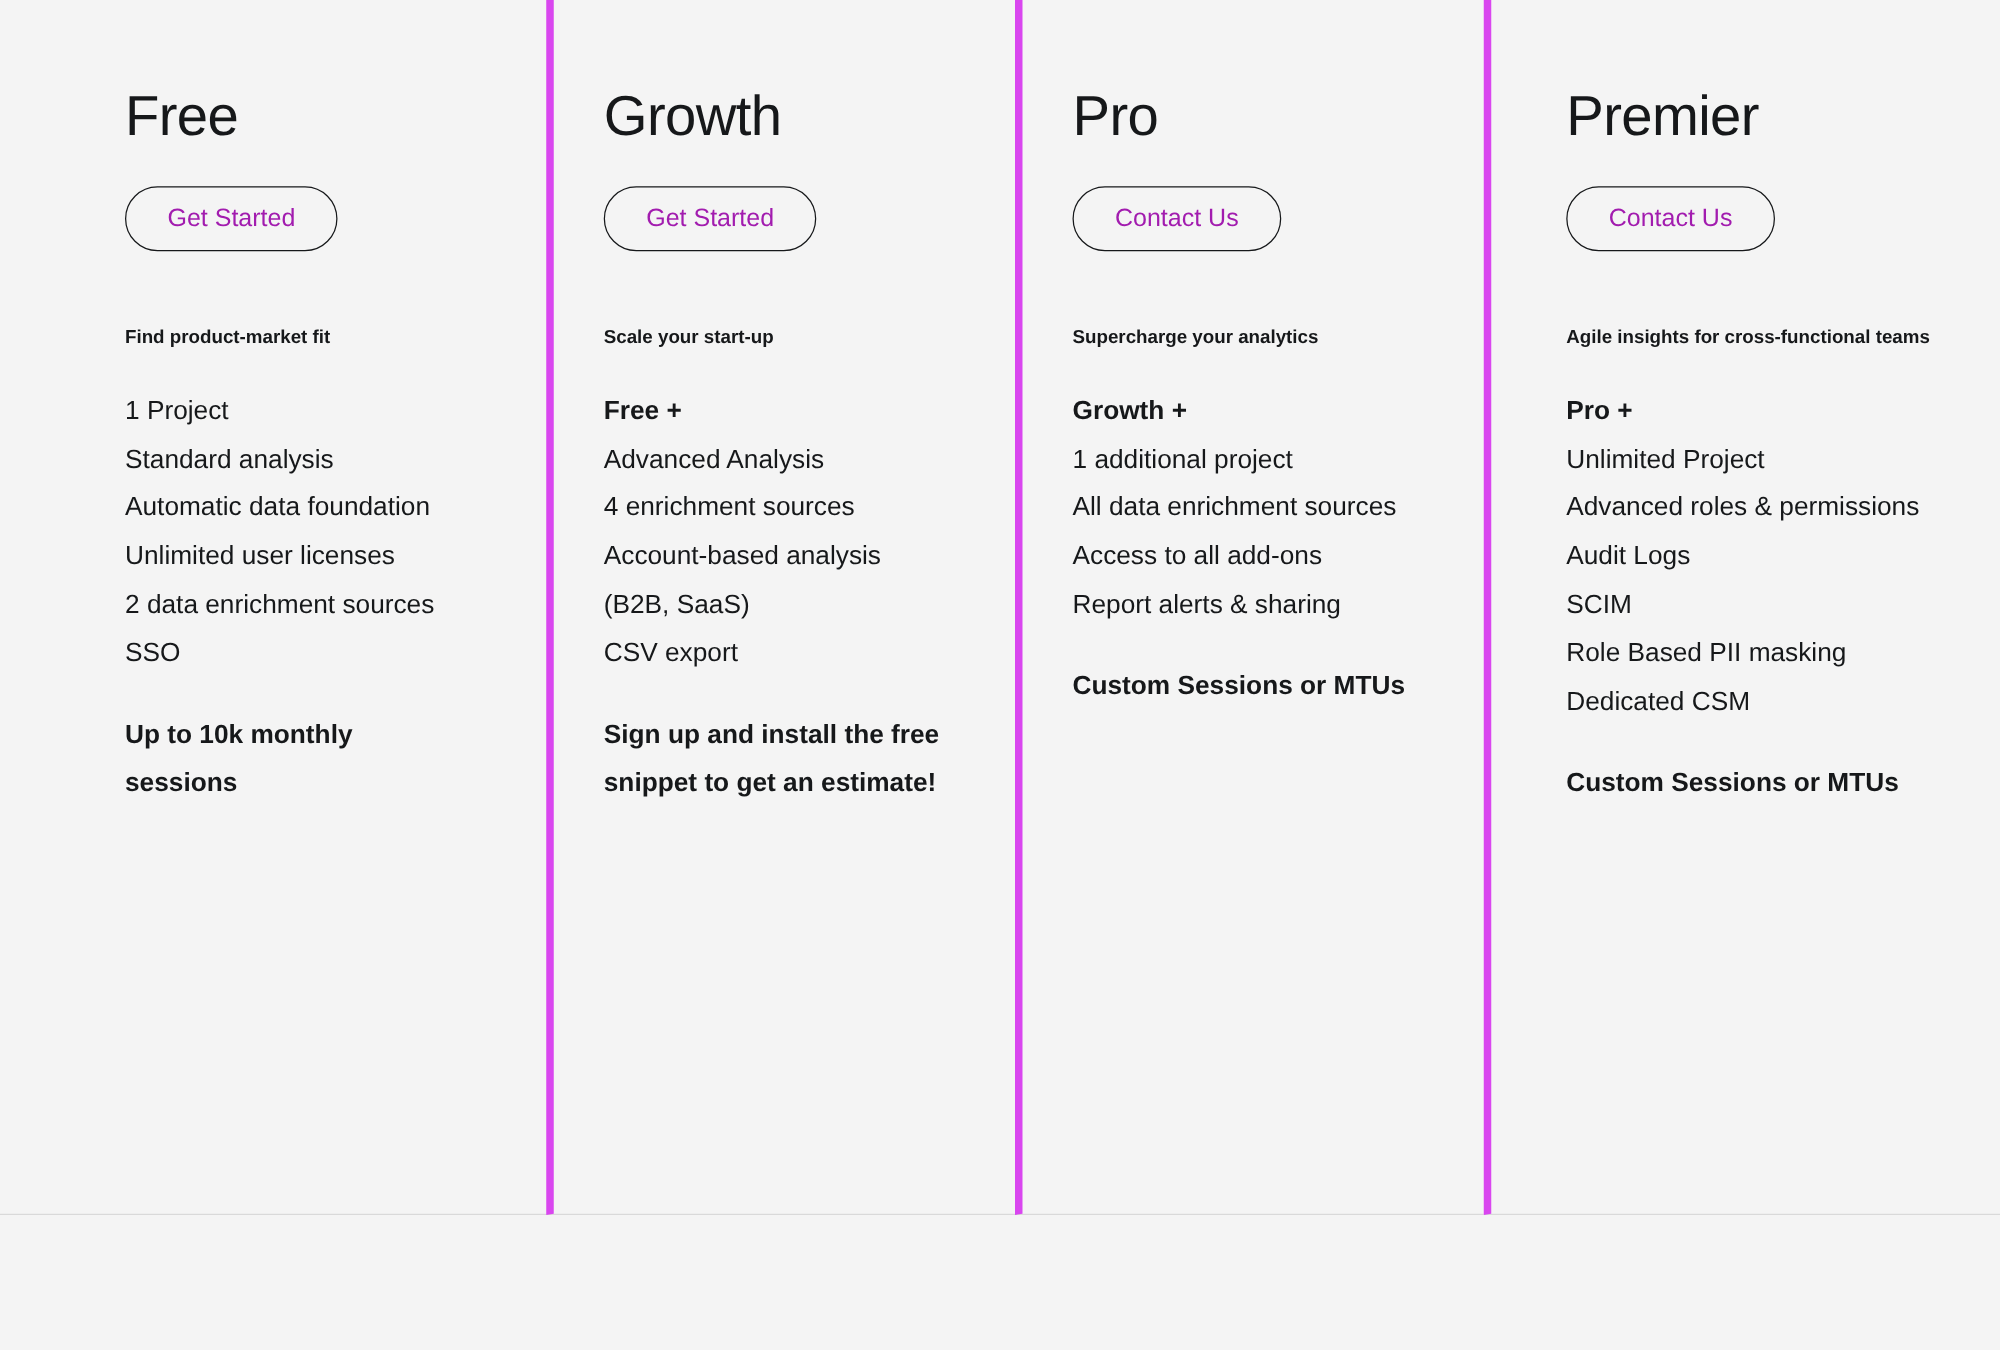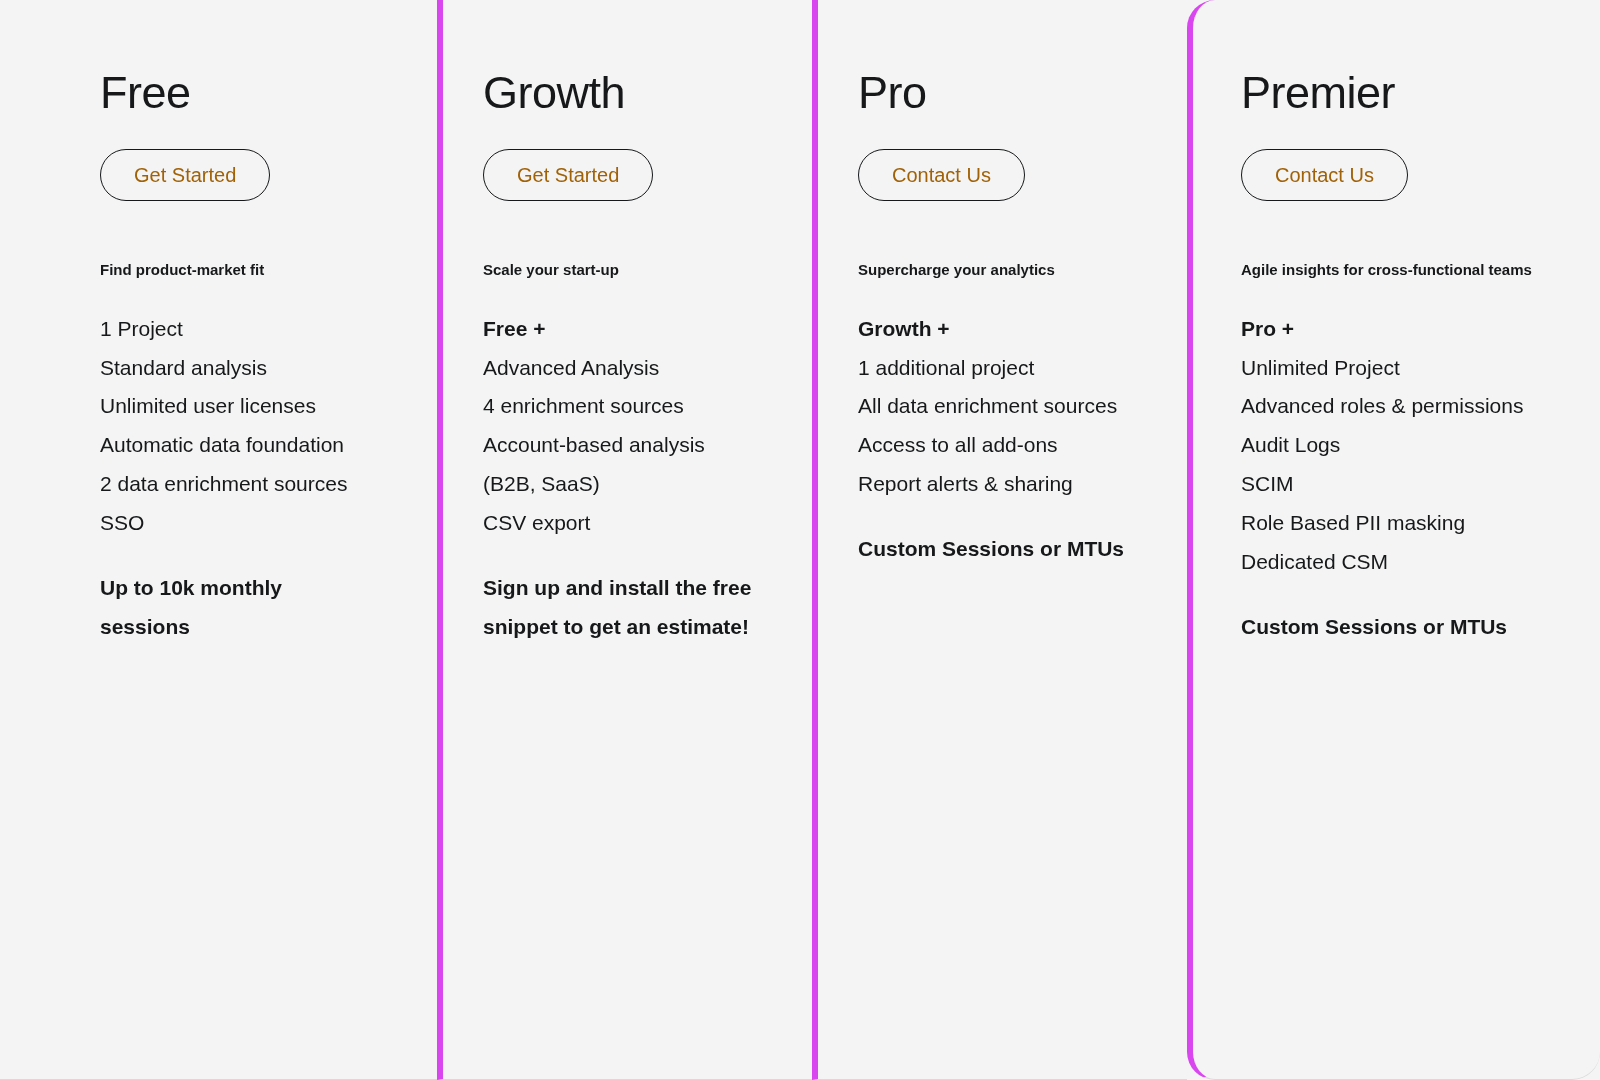--- a/index.html
+++ b/index.html
@@ -10,51 +10,51 @@
     height: 1080px;
     background: #f4f4f4;
     font-family: "Liberation Sans", sans-serif;
     color: #16181a;
     overflow: hidden;
   }
   .pricing-grid {
     display: grid;
     grid-template-columns: 437px 375px 375px 413px;
     width: 1600px;
-    height: 1080px;
+    height: 972px;
     background: #f4f4f4;
   }
   .plan-col {
     position: relative;
     padding: 70px 40px 0 100px;
     background: #f4f4f4;
     border-bottom: 1px solid #d9d9d9;
   }
   .plan-col + .plan-col {
     border-left: 6px solid #d946ef;
   }
   .plan-col:nth-child(1) { padding-left: 100px; padding-right: 60px; }
   .plan-col:nth-child(2) { padding-left: 40px; padding-right: 50px; }
   .plan-col:nth-child(3) { padding-left: 40px; padding-right: 50px; }
-  .plan-col:nth-child(4) { padding-left: 48px; padding-right: 50px; border-radius: 28px; }
+  .plan-col:nth-child(4) { padding-left: 60px; padding-right: 50px; }
 
   .plan-name {
     font-size: 45px;
     font-weight: 400;
     letter-spacing: -0.5px;
     line-height: 1;
     margin: 0 0 34px 0;
     color: #16181a;
   }
   .cta-button {
     display: inline-block;
     border: 1.5px solid #16181a;
     border-radius: 40px;
     background: transparent;
-    color: #a16207;
+    color: #a21caf;
     font-size: 20px;
     font-family: "Liberation Sans", sans-serif;
     padding: 14px 33px;
     line-height: 1.1;
     cursor: pointer;
     white-space: nowrap;
   }
   .features {
     margin-top: 55px;
     font-size: 21px;
@@ -76,22 +76,22 @@
 </style>
 </head>
 <body>
 
 <div class="pricing-grid">
     <div class="plan-col"><h2 class="plan-name">Free</h2><button class="cta-button">Get Started</button><div class="features">
         <div class="headline">Find product-market fit</div>
         <div class="block">
           <span class="line">1 Project</span>
           <span class="line">Standard analysis</span>
+          <span class="line">Automatic data foundation</span>
           <span class="line">Unlimited user licenses</span>
-          <span class="line">Automatic data foundation</span>
           <span class="line">2 data enrichment sources</span>
           <span class="line">SSO</span>
         </div>
         <div class="block bold">
           <span class="line">Up to 10k monthly sessions</span>
         </div>
       </div></div>
     <div class="plan-col"><h2 class="plan-name">Growth</h2><button class="cta-button">Get Started</button><div class="features">
         <div class="headline">Scale your start-up</div>
         <div class="block">

